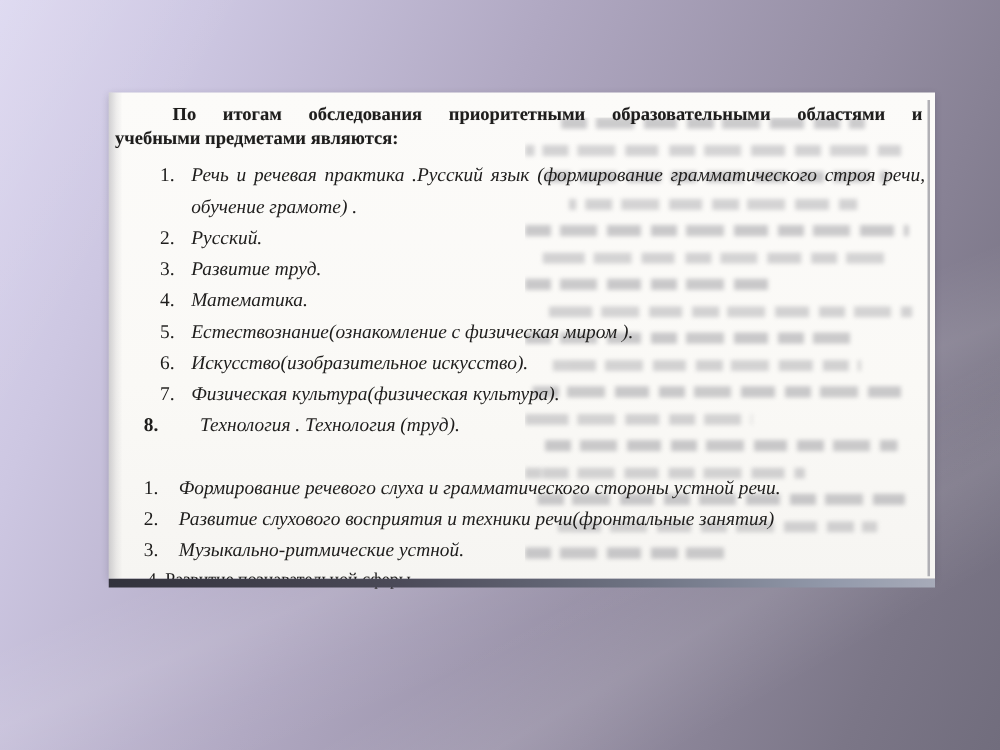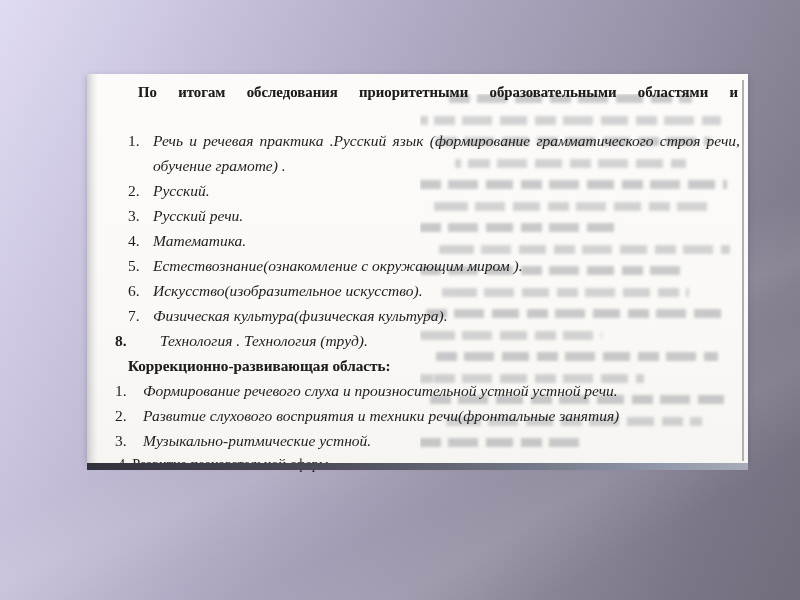--- a/index.html
+++ b/index.html
@@ -77,64 +77,64 @@
       <div class="ghost-line" style="width: 88%; margin-left: 5%;"></div>
       <div class="ghost-line" style="width: 70%; margin-left: 0%;"></div>
       <div class="ghost-line" style="width: 92%; margin-left: 3%;"></div>
       <div class="ghost-line" style="width: 80%; margin-left: 8%;"></div>
       <div class="ghost-line" style="width: 52%; margin-left: 0%;"></div>
     </div>
   <div class="page-edge-line"></div>
 
   <div class="intro">
     <div class="intro-l1">По итогам обследования приоритетными образовательными областями и</div>
+    <div class="intro-l2">учебными предметами являются:</div>
   </div>
 
   <div class="main-list">
       <div class="row">
       <span class="num">1.</span>
       <span class="txt">Речь и речевая практика .Русский язык (формирование грамматического строя речи, обучение грамоте) .</span>
     </div>
       <div class="row">
       <span class="num">2.</span>
       <span class="txt">Русский.</span>
     </div>
       <div class="row">
       <span class="num">3.</span>
-      <span class="txt">Русский речи.</span>
+      <span class="txt">Развитие труд.</span>
     </div>
       <div class="row">
       <span class="num">4.</span>
       <span class="txt">Математика.</span>
     </div>
       <div class="row">
       <span class="num">5.</span>
-      <span class="txt">Естествознание(ознакомление с окружающим миром ).</span>
+      <span class="txt">Естествознание(ознакомление с физическая миром ).</span>
     </div>
       <div class="row">
       <span class="num">6.</span>
       <span class="txt">Искусство(изобразительное искусство).</span>
     </div>
       <div class="row">
       <span class="num">7.</span>
       <span class="txt">Физическая культура(физическая культура).</span>
     </div>
     </div>
 
   <div class="item8 row">
     <span class="num">8.</span>
     <span class="txt">Технология . Технология  (труд).</span>
   </div>
 
-  <div class="heading">Коррекционно-развивающая область:</div>
 
   <div class="c-list">
       <div class="row">
       <span class="num">1.</span>
-      <span class="txt">Формирование речевого слуха и произносительной устной устной речи.</span>
+      <span class="txt">Формирование речевого слуха и грамматического стороны устной речи.</span>
     </div>
       <div class="row">
       <span class="num">2.</span>
       <span class="txt">Развитие слухового восприятия и техники речи(фронтальные занятия)</span>
     </div>
       <div class="row">
       <span class="num">3.</span>
       <span class="txt">Музыкально-ритмические устной.</span>
     </div>
     </div>

